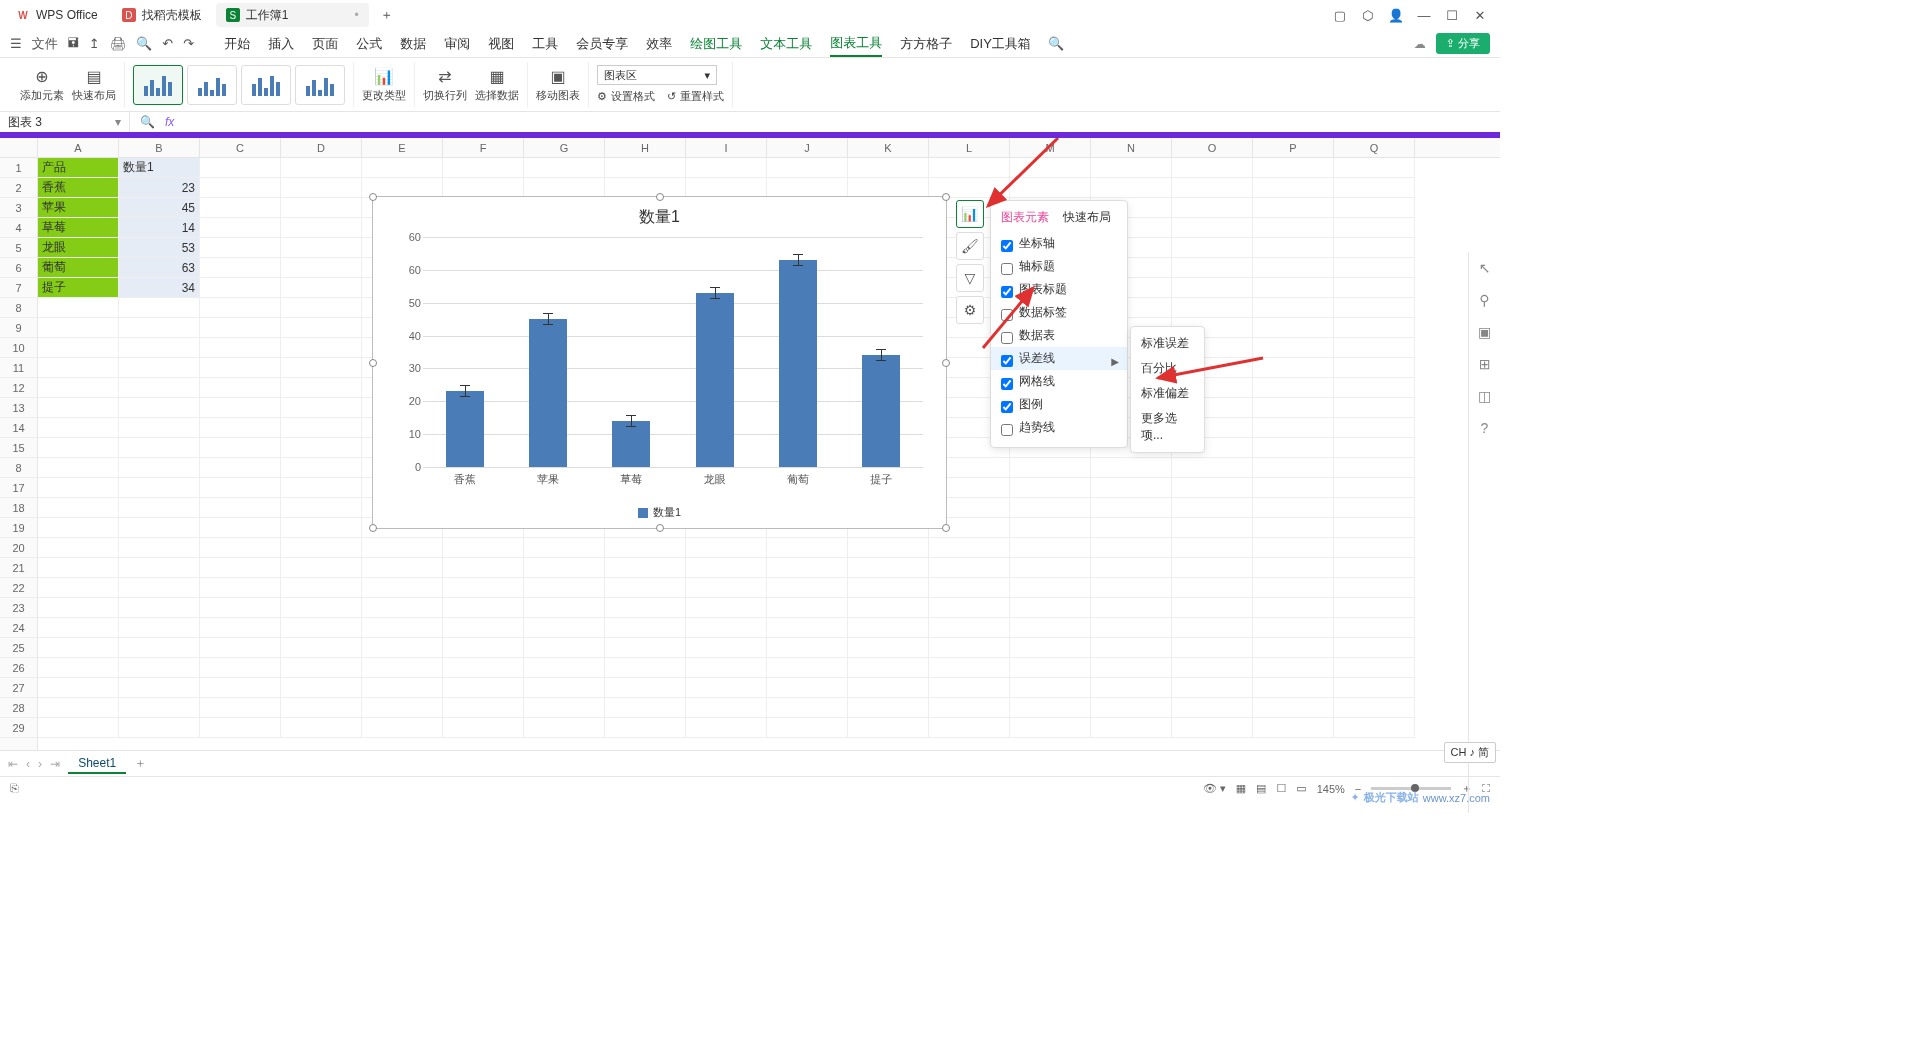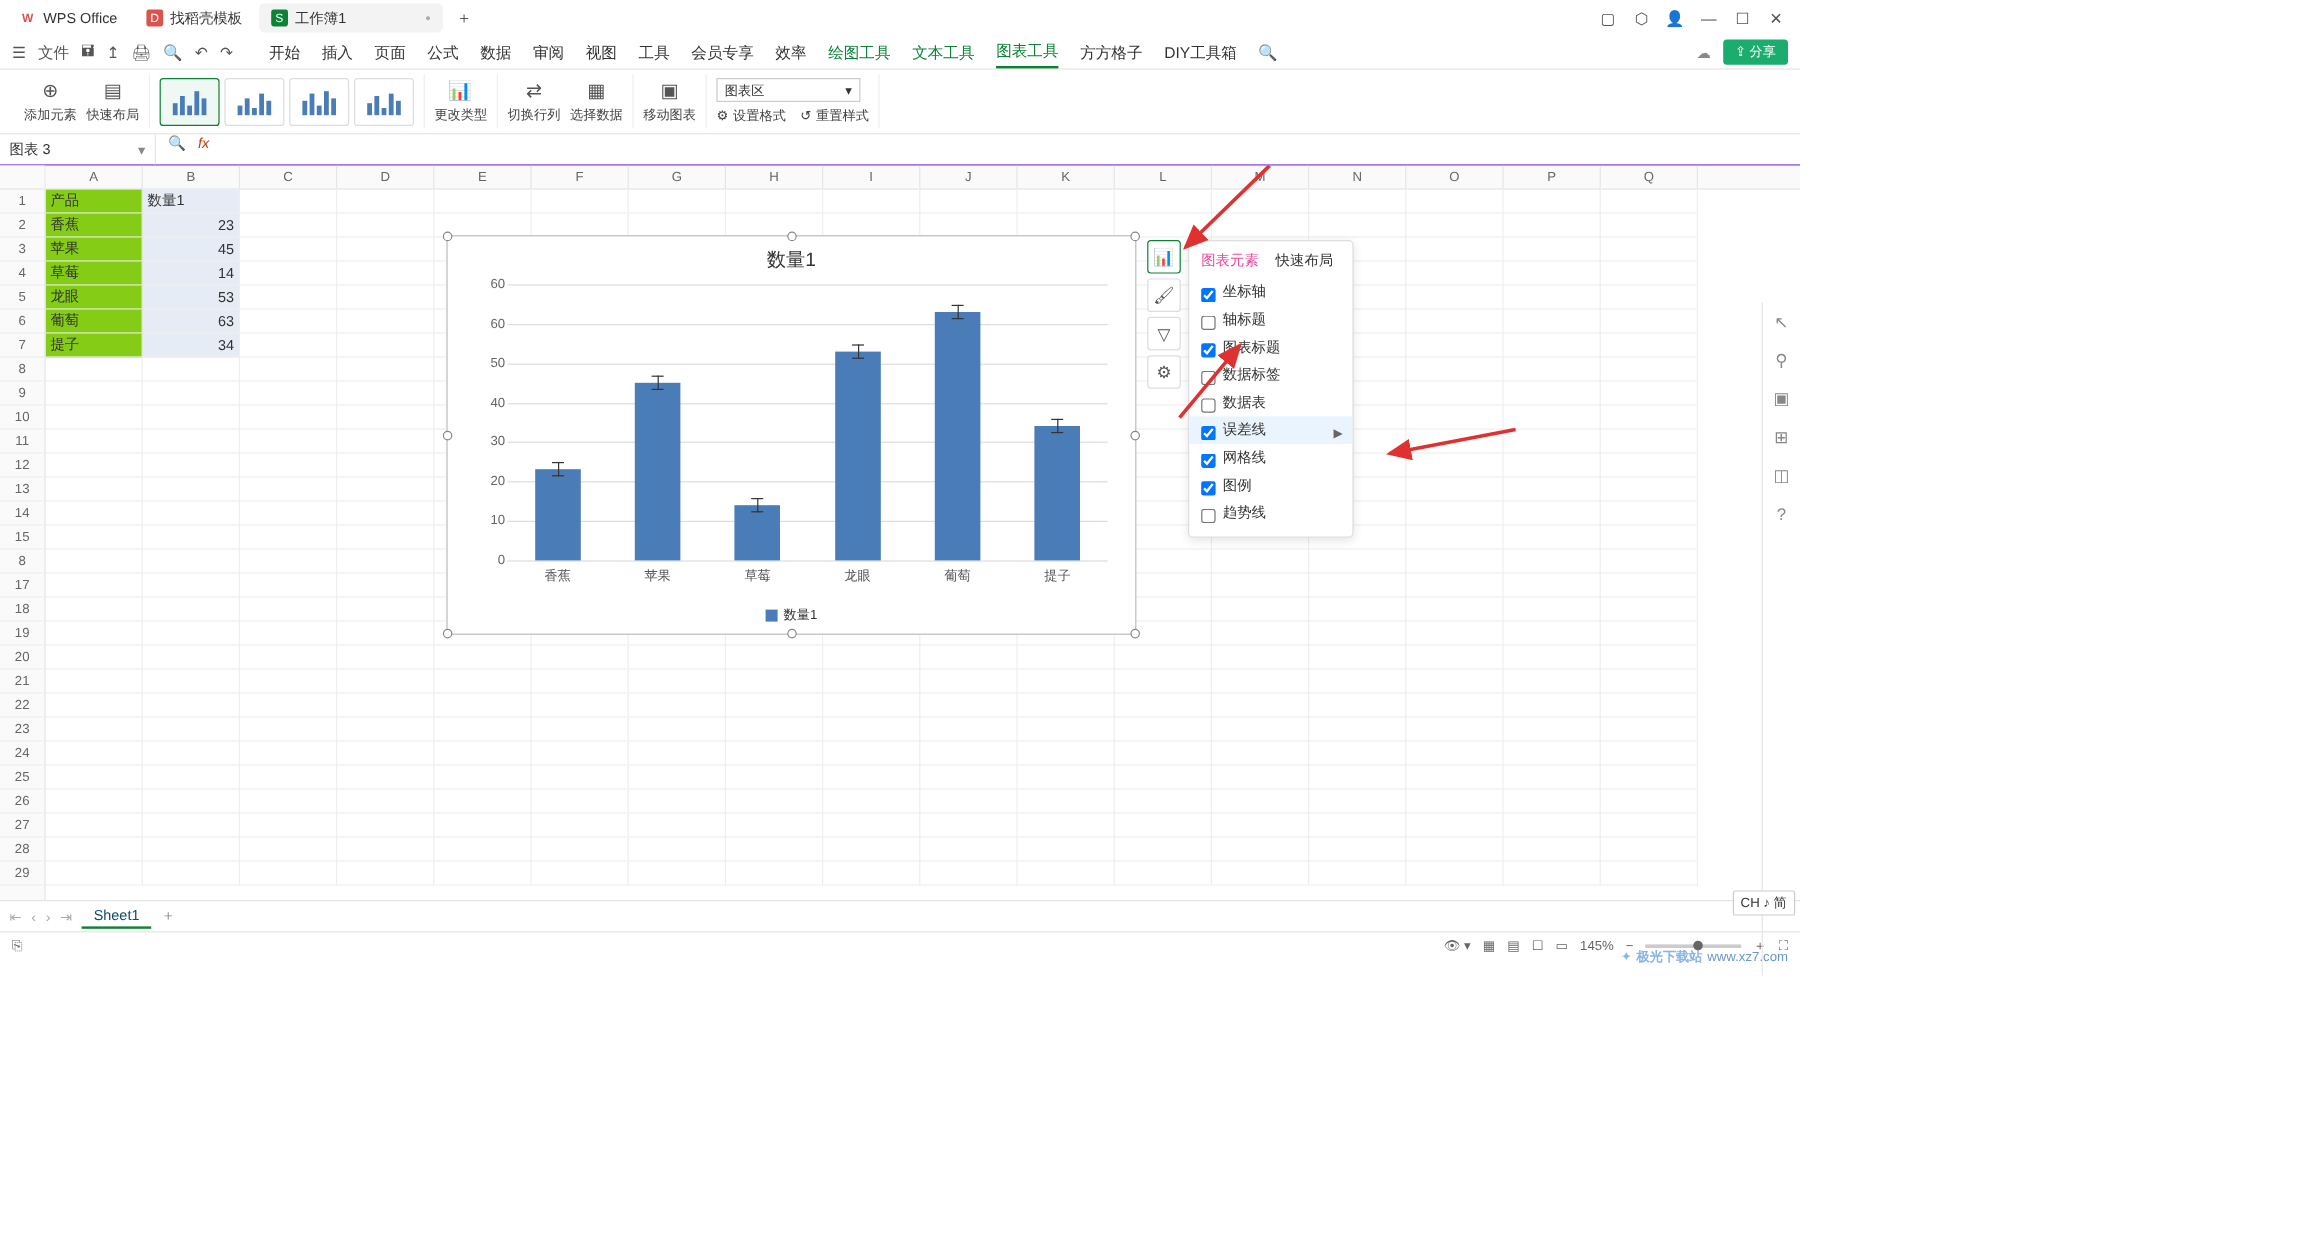--- a/index.html
+++ b/index.html
@@ -27,24 +27,24 @@
 .rbtn{display:flex;flex-direction:column;align-items:center;justify-content:center;font-size:11px;color:#444;gap:2px}
 .rbtn .ric{font-size:16px;color:#555}
 .chartgal{display:flex;gap:4px}
 .chartgal .g{width:50px;height:40px;border:1px solid #ddd;border-radius:3px;display:flex;align-items:center;justify-content:center}
 .chartgal .g.active{border-color:#0b8235;background:#f0f8f3}
 .mini-bars{display:flex;align-items:flex-end;gap:2px;height:22px}
 .mini-bars span{width:4px;background:#4a7db8}
 .rsel{display:flex;flex-direction:column;gap:4px}
 .combo{border:1px solid #ccc;height:20px;width:120px;padding:0 6px;display:flex;align-items:center;justify-content:space-between;font-size:11px}
 .rsmall{display:flex;align-items:center;font-size:11px;gap:4px;color:#444}
-.namebox-row{height:26px;display:flex;align-items:flex-start;border-bottom:1px solid #6d28d9}
+.namebox-row{height:26px;display:flex;align-items:center;border-bottom:6px solid #6d28d9}
 .namebox{width:130px;border-right:1px solid #e5e5e5;height:100%;display:flex;align-items:center;justify-content:space-between;padding:0 8px;font-size:12px}
 .fxbar{flex:1;display:flex;align-items:center;padding:0 10px;gap:10px}
-.fxbar .fx{font-style:italic;color:#c2410c}
+.fxbar .fx{font-style:italic;color:#8b5cf6}
 .grid-area{position:relative;height:612px;display:flex}
 .rownums{width:38px;background:#fafafa;border-right:1px solid #e5e5e5}
 .corner{height:20px;border-bottom:1px solid #e5e5e5;background:#fafafa}
 .rn{height:20px;border-bottom:1px solid #eee;display:flex;align-items:center;justify-content:center;font-size:11px;color:#666}
 .cols{flex:1;overflow:hidden;position:relative}
 .colheads{height:20px;display:flex;background:#fafafa;border-bottom:1px solid #e5e5e5}
 .ch{width:81px;border-right:1px solid #e5e5e5;display:flex;align-items:center;justify-content:center;font-size:11px;color:#666}
 .cells{position:relative}
 .row{display:flex;height:20px}
 .cell{width:81px;height:20px;border-right:1px solid #eee;border-bottom:1px solid #eee;padding:0 4px;display:flex;align-items:center;font-size:12px}
@@ -987,20 +987,26 @@
             <input type="checkbox" checked="" style="">
             <span>图例</span>
           </div>
           <div class="popup-item">
             <input type="checkbox" style="">
             <span>趋势线</span>
           </div>
         </div>
     </div>
 
+    <div class="submenu">
+      <div>标准误差</div>
+      <div>百分比</div>
+      <div>标准偏差</div>
+      <div>更多选项...</div>
+    </div>
 
     <svg class="arrow-red" style="left:930px;top:-10px" width="100" height="100">
         <defs>
           <marker id="ah1" markerWidth="8" markerHeight="8" refX="6" refY="3" orient="auto">
             <path d="M0,0 L7,3 L0,6 Z" fill="#e03131"></path>
           </marker>
         </defs>
         <line x1="90" y1="10" x2="20" y2="78" stroke="#e03131" stroke-width="3" marker-end="url(#ah1)"></line>
       </svg>
     <svg class="arrow-red" style="left:935px;top:140px" width="80" height="80">

